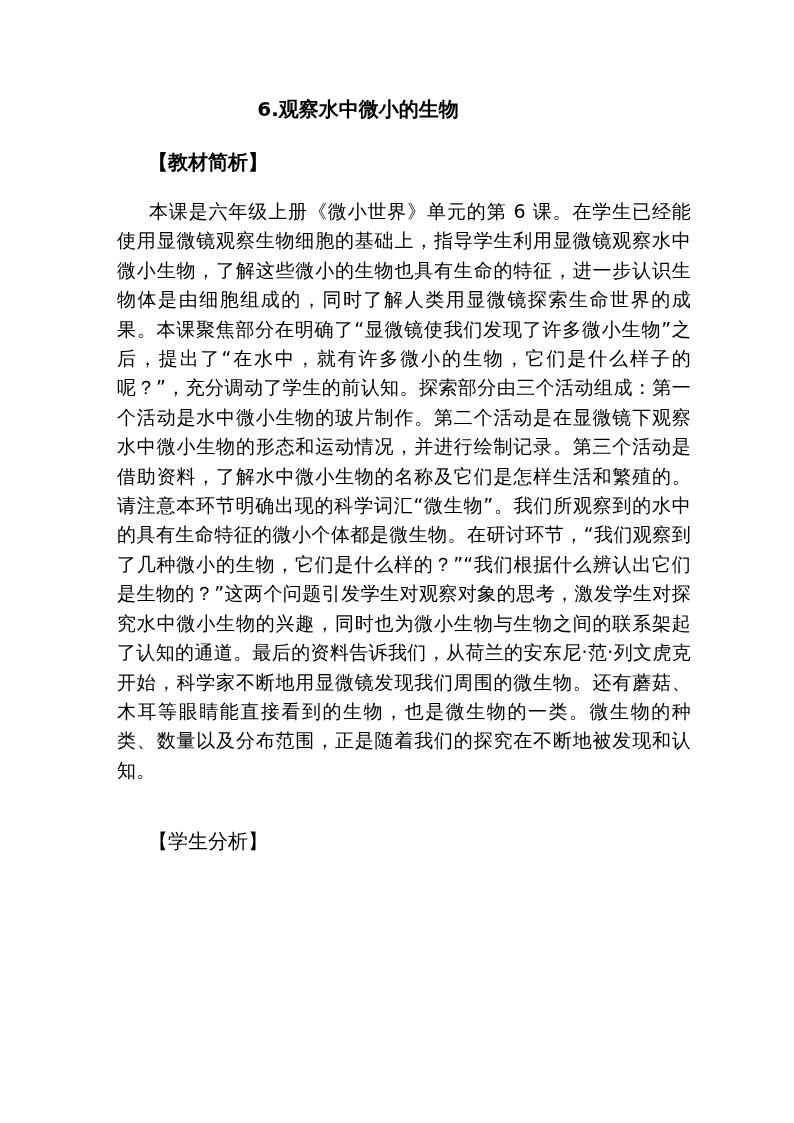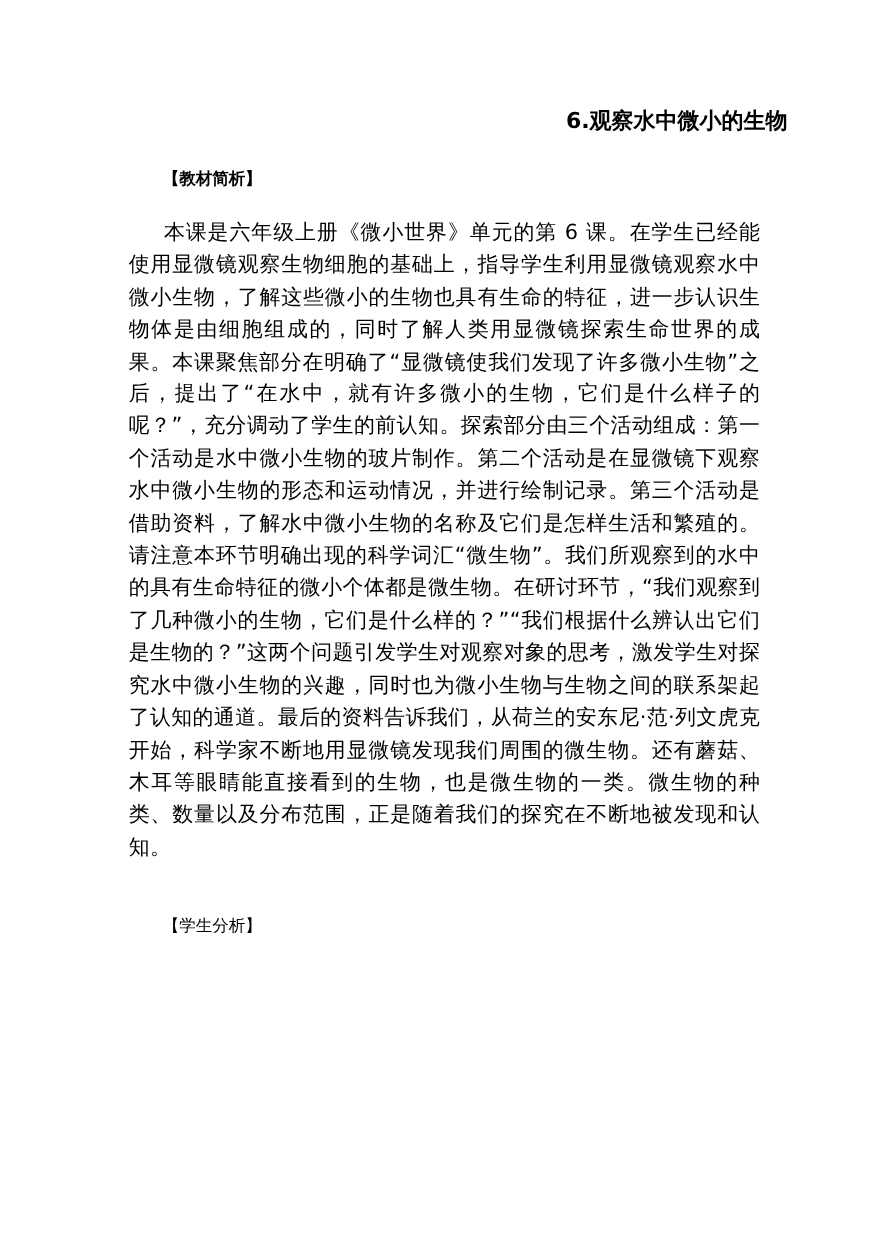--- a/index.html
+++ b/index.html
@@ -1,21 +1,21 @@
 <!DOCTYPE html>
 <html><head>
 <meta charset="utf-8">
 <style>
   html, body { margin: 0; padding: 0; background: #ffffff; }
   body { width: 794px; height: 1123px; position: relative; overflow: hidden;
          font-family: "DejaVu Sans", "Liberation Sans", sans-serif; color: #000; }
   .page { position: absolute; left: 0; top: 0; width: 794px; height: 1123px; background: #fff; }
-  .title { position: absolute; top: 95px; left: 0; width: 716px; text-align: right;
+  .title { position: absolute; top: 95px; left: 0; width: 716px; text-align: center;
            font-size: 20px; font-weight: bold; letter-spacing: 0px; line-height: 28px; }
-  .heading { position: absolute; left: 148px; font-size: 15px; font-weight: bold; line-height: 22px; }
+  .heading { position: absolute; left: 148px; font-size: 20px; font-weight: bold; line-height: 22px; }
   .heading.h2 { font-weight: normal; }
   .para { position: absolute; left: 117px; width: 574px; font-size: 19px; line-height: 29.4px;
           text-indent: 32px; text-align: justify; letter-spacing: 0.25px; }
 </style>
 </head>
 <body>
 
 <div class="page">
   <div class="title">6.观察水中微小的生物</div>
 

